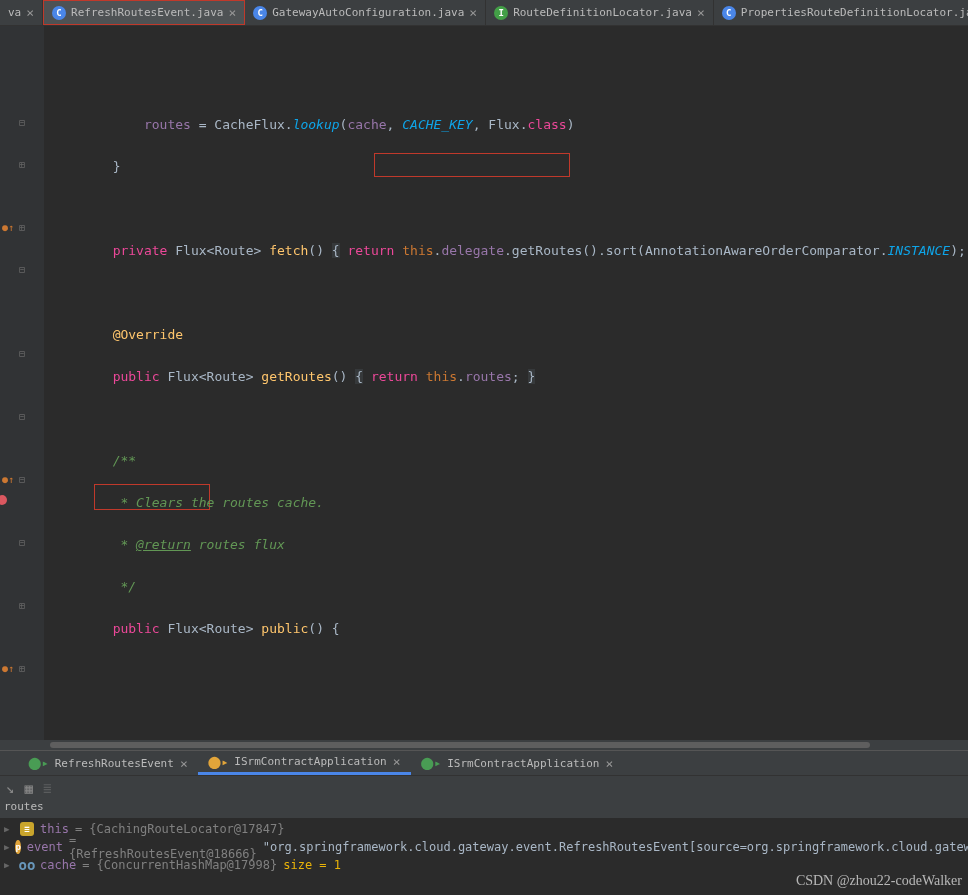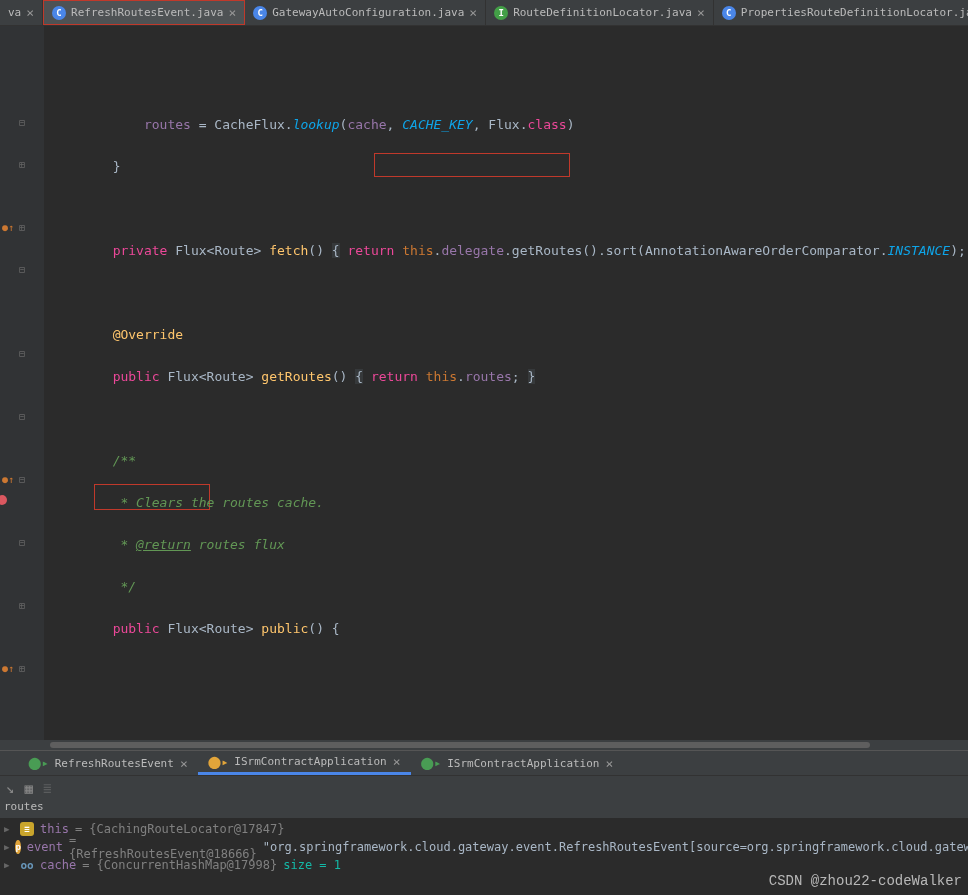--- a/index.html
+++ b/index.html
@@ -45,25 +45,25 @@
   .debug-bar { height: 24px; background: #3c3f41; padding-left: 6px; display:flex; align-items:center; gap:10px; color: #888; }
   .debug-bar span { font-size: 14px; }
   
   .var-header { height: 18px; background: #3c3f41; padding-left: 4px; font-size: 11px; color: #bbb; }
   .var-panel { background: #2b2b2b; padding: 2px 4px; font-size: 12px; }
   .var-row { display:flex; align-items:center; gap:6px; height: 18px; color: #a9b7c6; }
   .var-arrow { color: #666; font-size: 9px; width: 10px; }
   .var-icon { width: 14px; height: 14px; border-radius: 3px; display:flex; align-items:center; justify-content:center; font-size: 9px; font-weight:bold; }
   .vi-y { background: #c9a52c; color:#fff; }
   .vi-p { background: #e2a53a; color:#fff; border-radius:50%; }
-  .vi-oo { color: #6897bb; background:none; font-size:11px; }
+  .vi-oo { color: #6897bb; background:none; font-size:14px; }
   .var-name { color: #9876aa; }
   .var-val { color: #808080; }
   
-  .watermark { position: absolute; right: 6px; bottom: 6px; color: #d0d0d0; font-family: Liberation Mono, monospace; font-size: 14px; opacity: 0.85; pointer-events:none;margin-left:8px; }
+  .watermark { position: absolute; right: 6px; bottom: 6px; color: #d0d0d0; font-family: Liberation Serif, serif; font-size: 14px; opacity: 0.85; pointer-events:none;margin-left:8px; }
 </style>
 </head>
 <body>
 
 <div class="tab-bar">
   <div class="tab">
     <span>va</span>
     <span class="close-icon">×</span>
   </div>
   <div class="tab active red-box">
@@ -214,17 +214,17 @@
     <span class="var-icon vi-p">p</span>
     <span class="var-name">event</span>
     <span class="var-val"> = {RefreshRoutesEvent@18666} </span>
     <span style="color:#a9b7c6">"org.springframework.cloud.gateway.event.RefreshRoutesEvent[source=org.springframework.cloud.gateway.route.RouteRe</span>
   </div>
   <div class="var-row">
     <span class="var-arrow">▶</span>
     <span class="var-icon vi-oo">oo</span>
     <span class="var-name">cache</span>
     <span class="var-val"> = {ConcurrentHashMap@17998} </span>
-    <span style="color:#14b8a6"> size = 1</span>
+    <span style="color:#eab308"> size = 1</span>
   </div>
 </div>
 
 <div class="watermark">CSDN @zhou22-codeWalker</div>
 
 </body></html>

